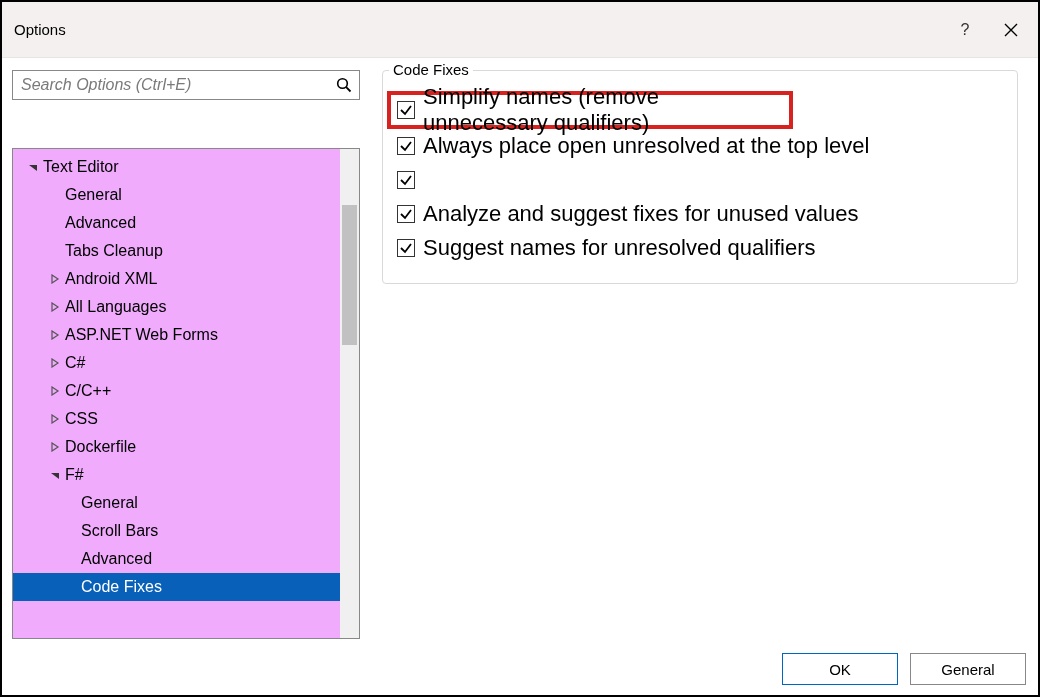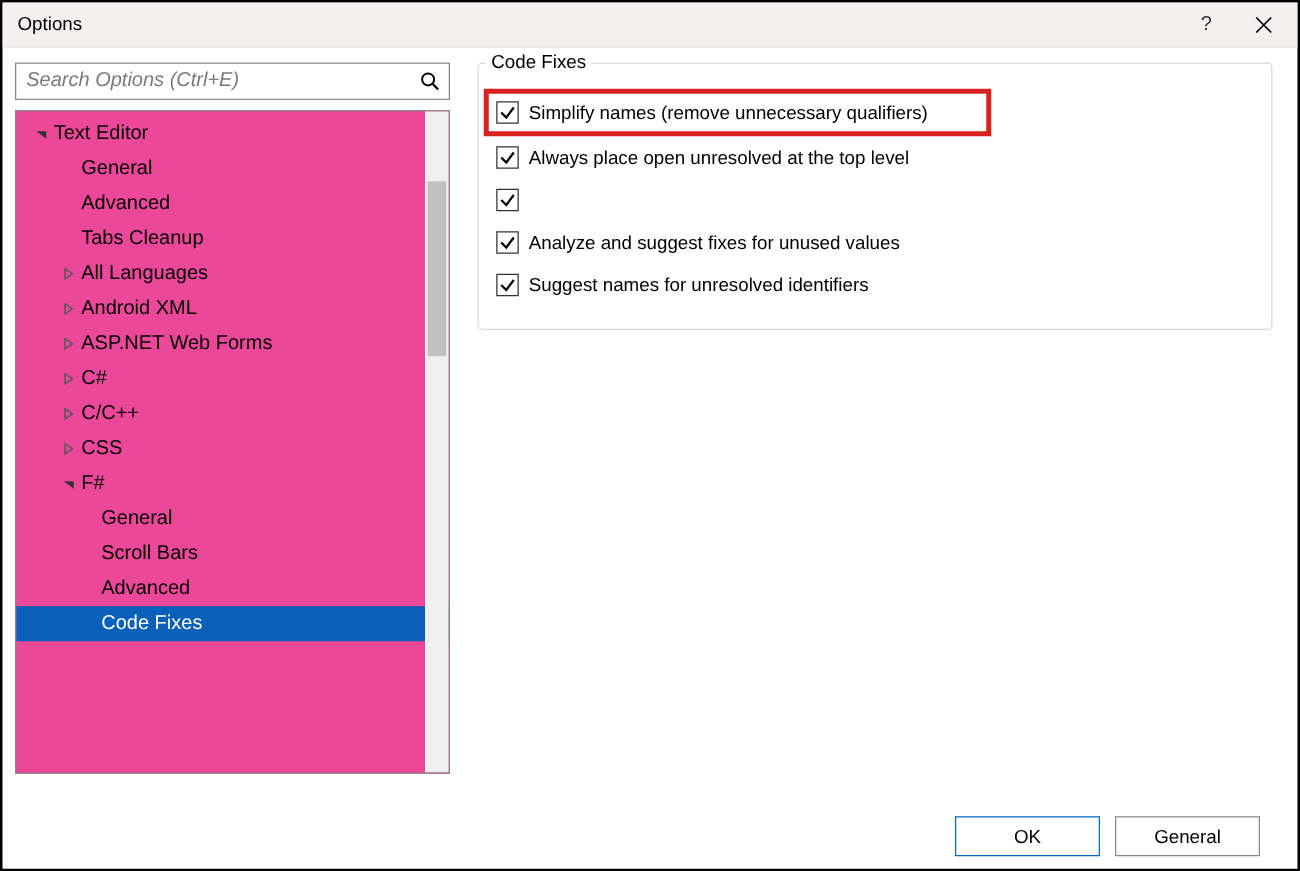--- a/index.html
+++ b/index.html
@@ -10,21 +10,21 @@
     body {
       font-family: "Segoe UI", Tahoma, sans-serif;
       font-size: 15px;
       background: #fff;
       width: 1040px;
       height: 697px;
       overflow: hidden;
       border: 2px solid #000;
     }
     .titlebar {
-      height: 36px;
+      height: 56px;
       background: #f5f0f0;
       display: flex;
       align-items: center;
       padding: 0 4px 0 12px;
       border-bottom: 1px solid #e8e4e4;
     }
     .titlebar-title {
       flex: 1;
       font-size: 15px;
       color: #000;
@@ -74,23 +74,24 @@
     .search-icon {
       width: 30px;
       display: flex;
       align-items: center;
       justify-content: center;
       color: #000;
     }
     .tree {
       flex: 1;
       border: 1px solid #888;
-      background: #ec4899;
+      background: #f0abfc;
       position: relative;
       overflow: hidden;
+      margin-top: 40px;
     }
     .tree-inner {
       padding: 4px 0;
     }
     .tree-item {
       height: 28px;
       display: flex;
       align-items: center;
       font-size: 16px;
       color: #000;
@@ -168,27 +169,27 @@
       height: 18px;
       border: 1px solid #333;
       background: #fff;
       display: flex;
       align-items: center;
       justify-content: center;
       flex-shrink: 0;
     }
     .checkbox svg { display: block; }
     .check-label {
-      font-size: 15px;
+      font-size: 22px;
       color: #000;
     }
     .buttons {
       position: absolute;
       bottom: 12px;
-      right: 32px;
+      right: 14px;
       display: flex;
       gap: 12px;
       padding-left: 12px;
     }
     .btn {
       width: 116px;
       height: 32px;
       border: 1px solid #888;
       background: #fff;
       font-size: 15px;
@@ -241,36 +242,36 @@
           </div>
           <div class="tree-item indent-1-nocaret">
             <span>Tabs Cleanup</span>
           </div>
           <div class="tree-item indent-1">
             <span class="caret">
               <svg width="10" height="10" viewBox="0 0 10 10">
                 <path d="M2 1 L8 5 L2 9 Z" fill="none" stroke="#555" stroke-width="1.2"></path>
               </svg>
             </span>
+            <span>Android XML</span>
+          </div>
+          <div class="tree-item indent-1">
+            <span class="caret">
+              <svg width="10" height="10" viewBox="0 0 10 10">
+                <path d="M2 1 L8 5 L2 9 Z" fill="none" stroke="#555" stroke-width="1.2"></path>
+              </svg>
+            </span>
             <span>All Languages</span>
           </div>
           <div class="tree-item indent-1">
             <span class="caret">
               <svg width="10" height="10" viewBox="0 0 10 10">
                 <path d="M2 1 L8 5 L2 9 Z" fill="none" stroke="#555" stroke-width="1.2"></path>
               </svg>
             </span>
-            <span>Android XML</span>
-          </div>
-          <div class="tree-item indent-1">
-            <span class="caret">
-              <svg width="10" height="10" viewBox="0 0 10 10">
-                <path d="M2 1 L8 5 L2 9 Z" fill="none" stroke="#555" stroke-width="1.2"></path>
-              </svg>
-            </span>
             <span>ASP.NET Web Forms</span>
           </div>
           <div class="tree-item indent-1">
             <span class="caret">
               <svg width="10" height="10" viewBox="0 0 10 10">
                 <path d="M2 1 L8 5 L2 9 Z" fill="none" stroke="#555" stroke-width="1.2"></path>
               </svg>
             </span>
             <span>C#</span>
           </div>
@@ -282,20 +283,28 @@
             </span>
             <span>C/C++</span>
           </div>
           <div class="tree-item indent-1">
             <span class="caret">
               <svg width="10" height="10" viewBox="0 0 10 10">
                 <path d="M2 1 L8 5 L2 9 Z" fill="none" stroke="#555" stroke-width="1.2"></path>
               </svg>
             </span>
             <span>CSS</span>
+          </div>
+          <div class="tree-item indent-1">
+            <span class="caret">
+              <svg width="10" height="10" viewBox="0 0 10 10">
+                <path d="M2 1 L8 5 L2 9 Z" fill="none" stroke="#555" stroke-width="1.2"></path>
+              </svg>
+            </span>
+            <span>Dockerfile</span>
           </div>
           <div class="tree-item indent-1">
             <span class="caret">
               <svg width="10" height="10" viewBox="0 0 10 10">
                 <path d="M1 3 L9 3 L9 9 Z" fill="#333"></path>
               </svg>
             </span>
             <span>F#</span>
           </div>
           <div class="tree-item indent-2-nocaret">
@@ -351,21 +360,21 @@
               </svg>
             </div>
     <div class="check-label">Analyze and suggest fixes for unused values</div>
   </div>
           <div class="check-row">
     <div class="checkbox">
               <svg width="14" height="14" viewBox="0 0 14 14">
                 <path d="M2 7 L6 11 L12 3" stroke="#000" stroke-width="1.8" fill="none"></path>
               </svg>
             </div>
-    <div class="check-label">Suggest names for unresolved identifiers</div>
+    <div class="check-label">Suggest names for unresolved qualifiers</div>
   </div>
         </div>
     </div>
   </div>
 </div>
 
 <div class="buttons">
   <div class="btn primary">OK</div>
   <div class="btn">General</div>
 </div>

